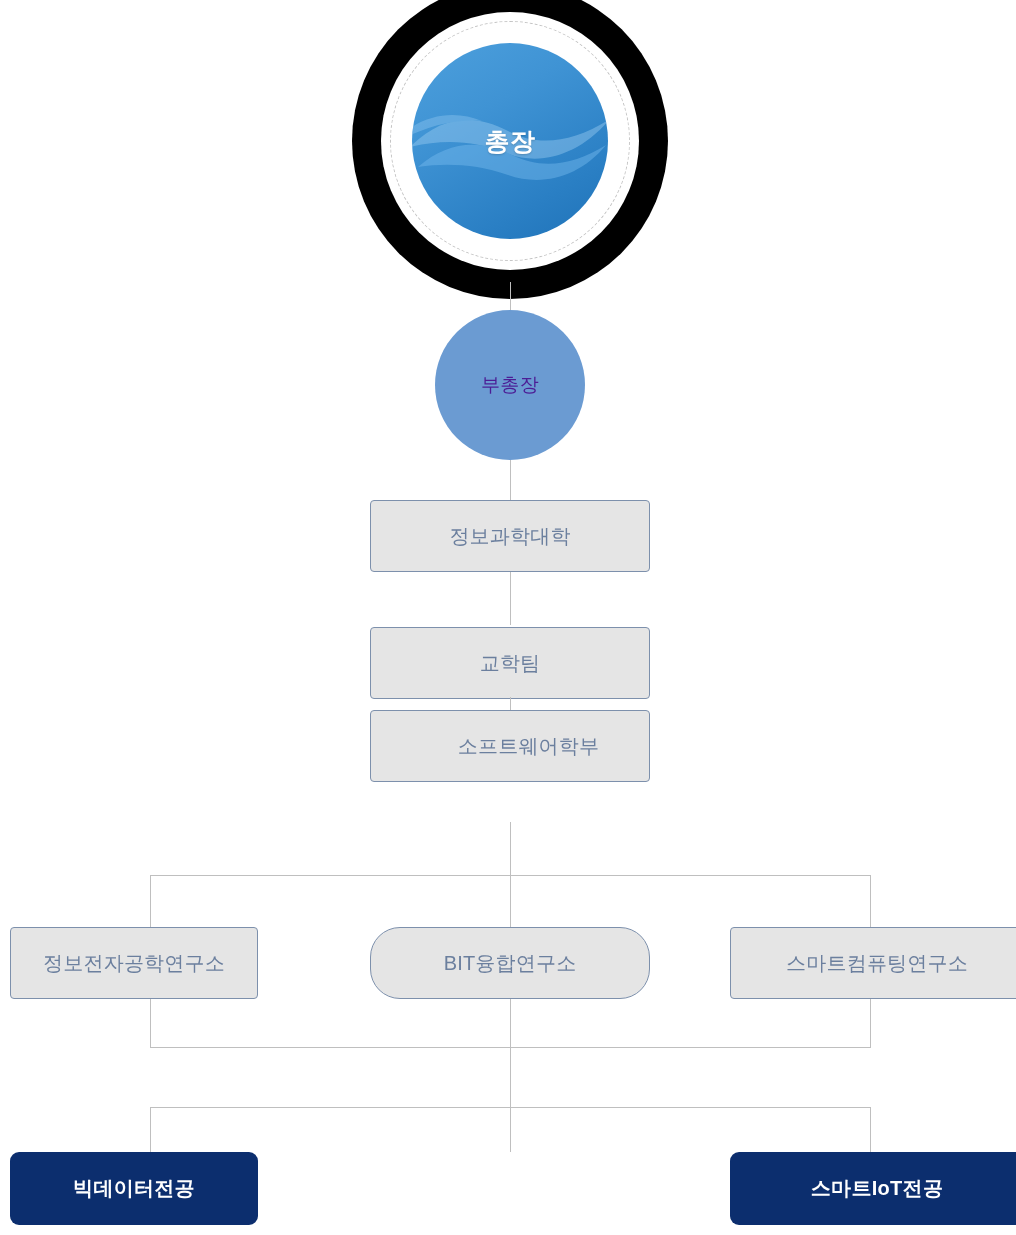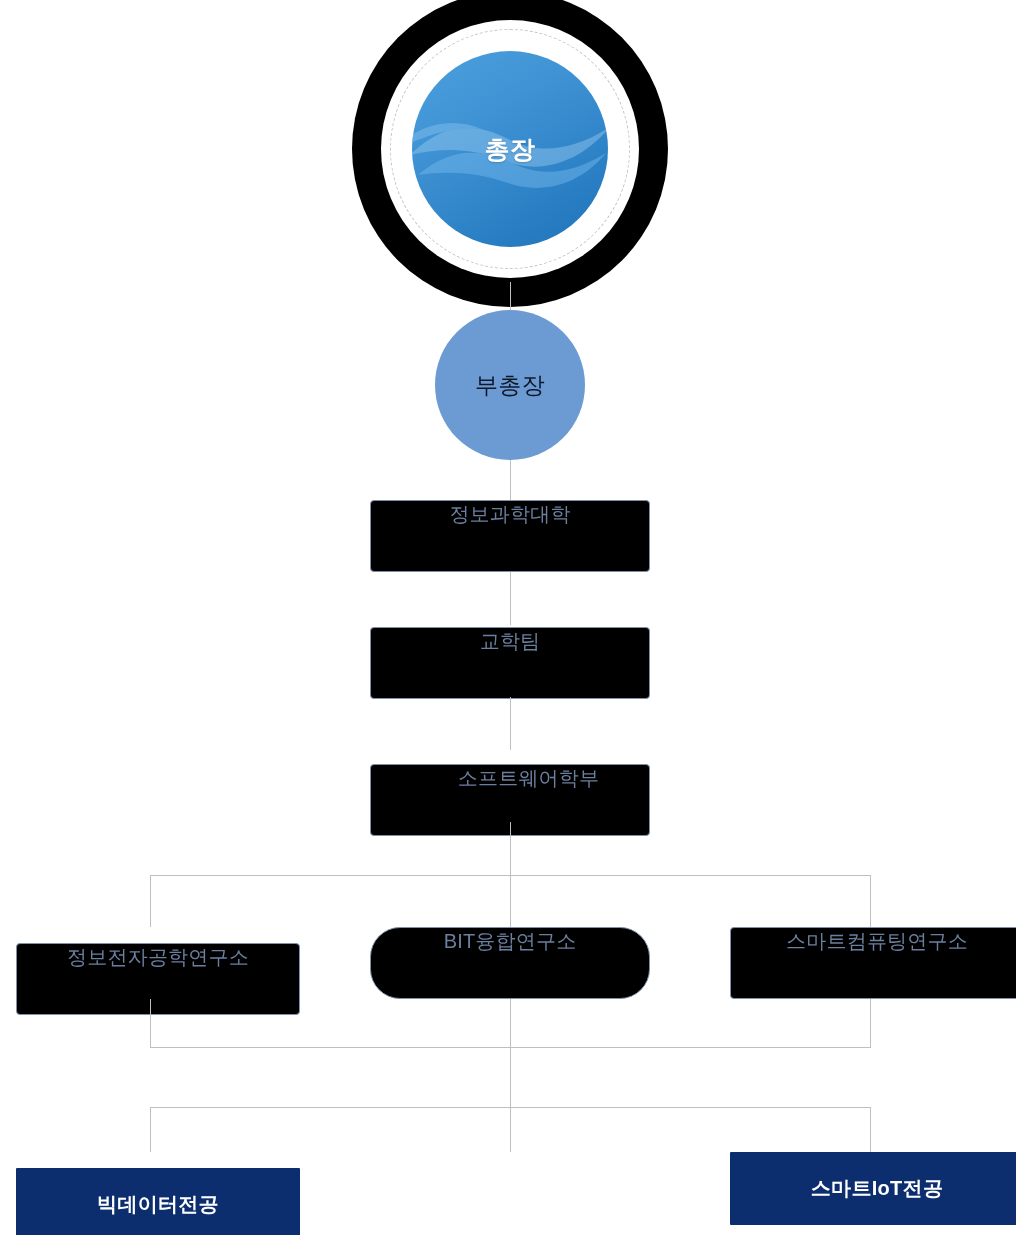--- a/index.html
+++ b/index.html
@@ -29,21 +29,21 @@
   .hline {
     position: absolute;
     height: 1px;
     background: #bfbfbf;
   }
 
   
   .president-wrap {
     position: absolute;
     left: 352px;
-    top: 8px;
+    top: 0px;
     width: 316px;
     height: 282px;
   }
   .president-ring {
     position: absolute;
     left: 0; top: -17px;
     width: 316px;
     height: 316px;
     border-radius: 50%;
     background: #000000;
@@ -102,64 +102,64 @@
     top: 310px;
     width: 150px;
     height: 150px;
     border-radius: 50%;
     background: #6b9bd2;
     display: flex;
     align-items: center;
     justify-content: center;
   }
   .vp-label {
-    color: #0f172a;
-    font-size: 23px;
+    color: #4c1d95;
+    font-size: 19px;
     font-weight: normal;
     letter-spacing: 0.3px;
   }
 
   
   .box {
     position: absolute;
     height: 72px;
     border: 1px solid #7d90ac;
     border-radius: 4px;
-    background: #000000;
-    display: flex;
-    align-items: flex-start;
+    background: #e5e5e5;
+    display: flex;
+    align-items: center;
     justify-content: center;
   }
   .box-label {
     color: #6b7f9e;
     font-size: 20px;
     letter-spacing: 0.2px;
     white-space: nowrap;
   }
 
   
   .major {
     position: absolute;
     height: 73px;
-    border-radius: 1px;
+    border-radius: 9px;
     background: #0c2e6e;
     display: flex;
     align-items: center;
     justify-content: center;
   }
   .major-label {
     color: #ffffff;
     font-size: 20px;
     font-weight: bold;
     letter-spacing: 0.3px;
     white-space: nowrap;
   }
 
   
-  .col-left   { left: 16px;  width: 284px; margin-top: 16px; }
+  .col-left   { left: 10px;  width: 248px; }
   .col-center { left: 370px; width: 280px; }
   .col-right  { left: 730px; width: 294px; }
 </style>
 </head>
 <body>
 
 <div id="org-chart">
 
   <div class="president-wrap">
     <div class="president-ring"></div>
@@ -188,21 +188,21 @@
   </div>
 
   <div class="vline" style="left:510px; top:572px; height:53px;"></div>
 
   <div class="box col-center" style="top:627px;">
     <span class="box-label">교학팀</span>
   </div>
 
   <div class="vline" style="left:510px; top:697px; height:53px;"></div>
 
-  <div class="box col-center" style="top:764px;padding-left:37px;">
+  <div class="box col-center" style="top:710px;padding-left:37px;">
     <span class="box-label">소프트웨어학부</span>
   </div>
 
   <div class="vline" style="left:510px; top:822px; height:53px;"></div>
   <div class="hline" style="left:150px; top:875px; width:721px;"></div>
   <div class="vline" style="left:150px; top:875px; height:52px;"></div>
   <div class="vline" style="left:510px; top:875px; height:52px;"></div>
   <div class="vline" style="left:870px; top:875px; height:52px;"></div>
 
   <div class="box col-left" style="top:927px;">

